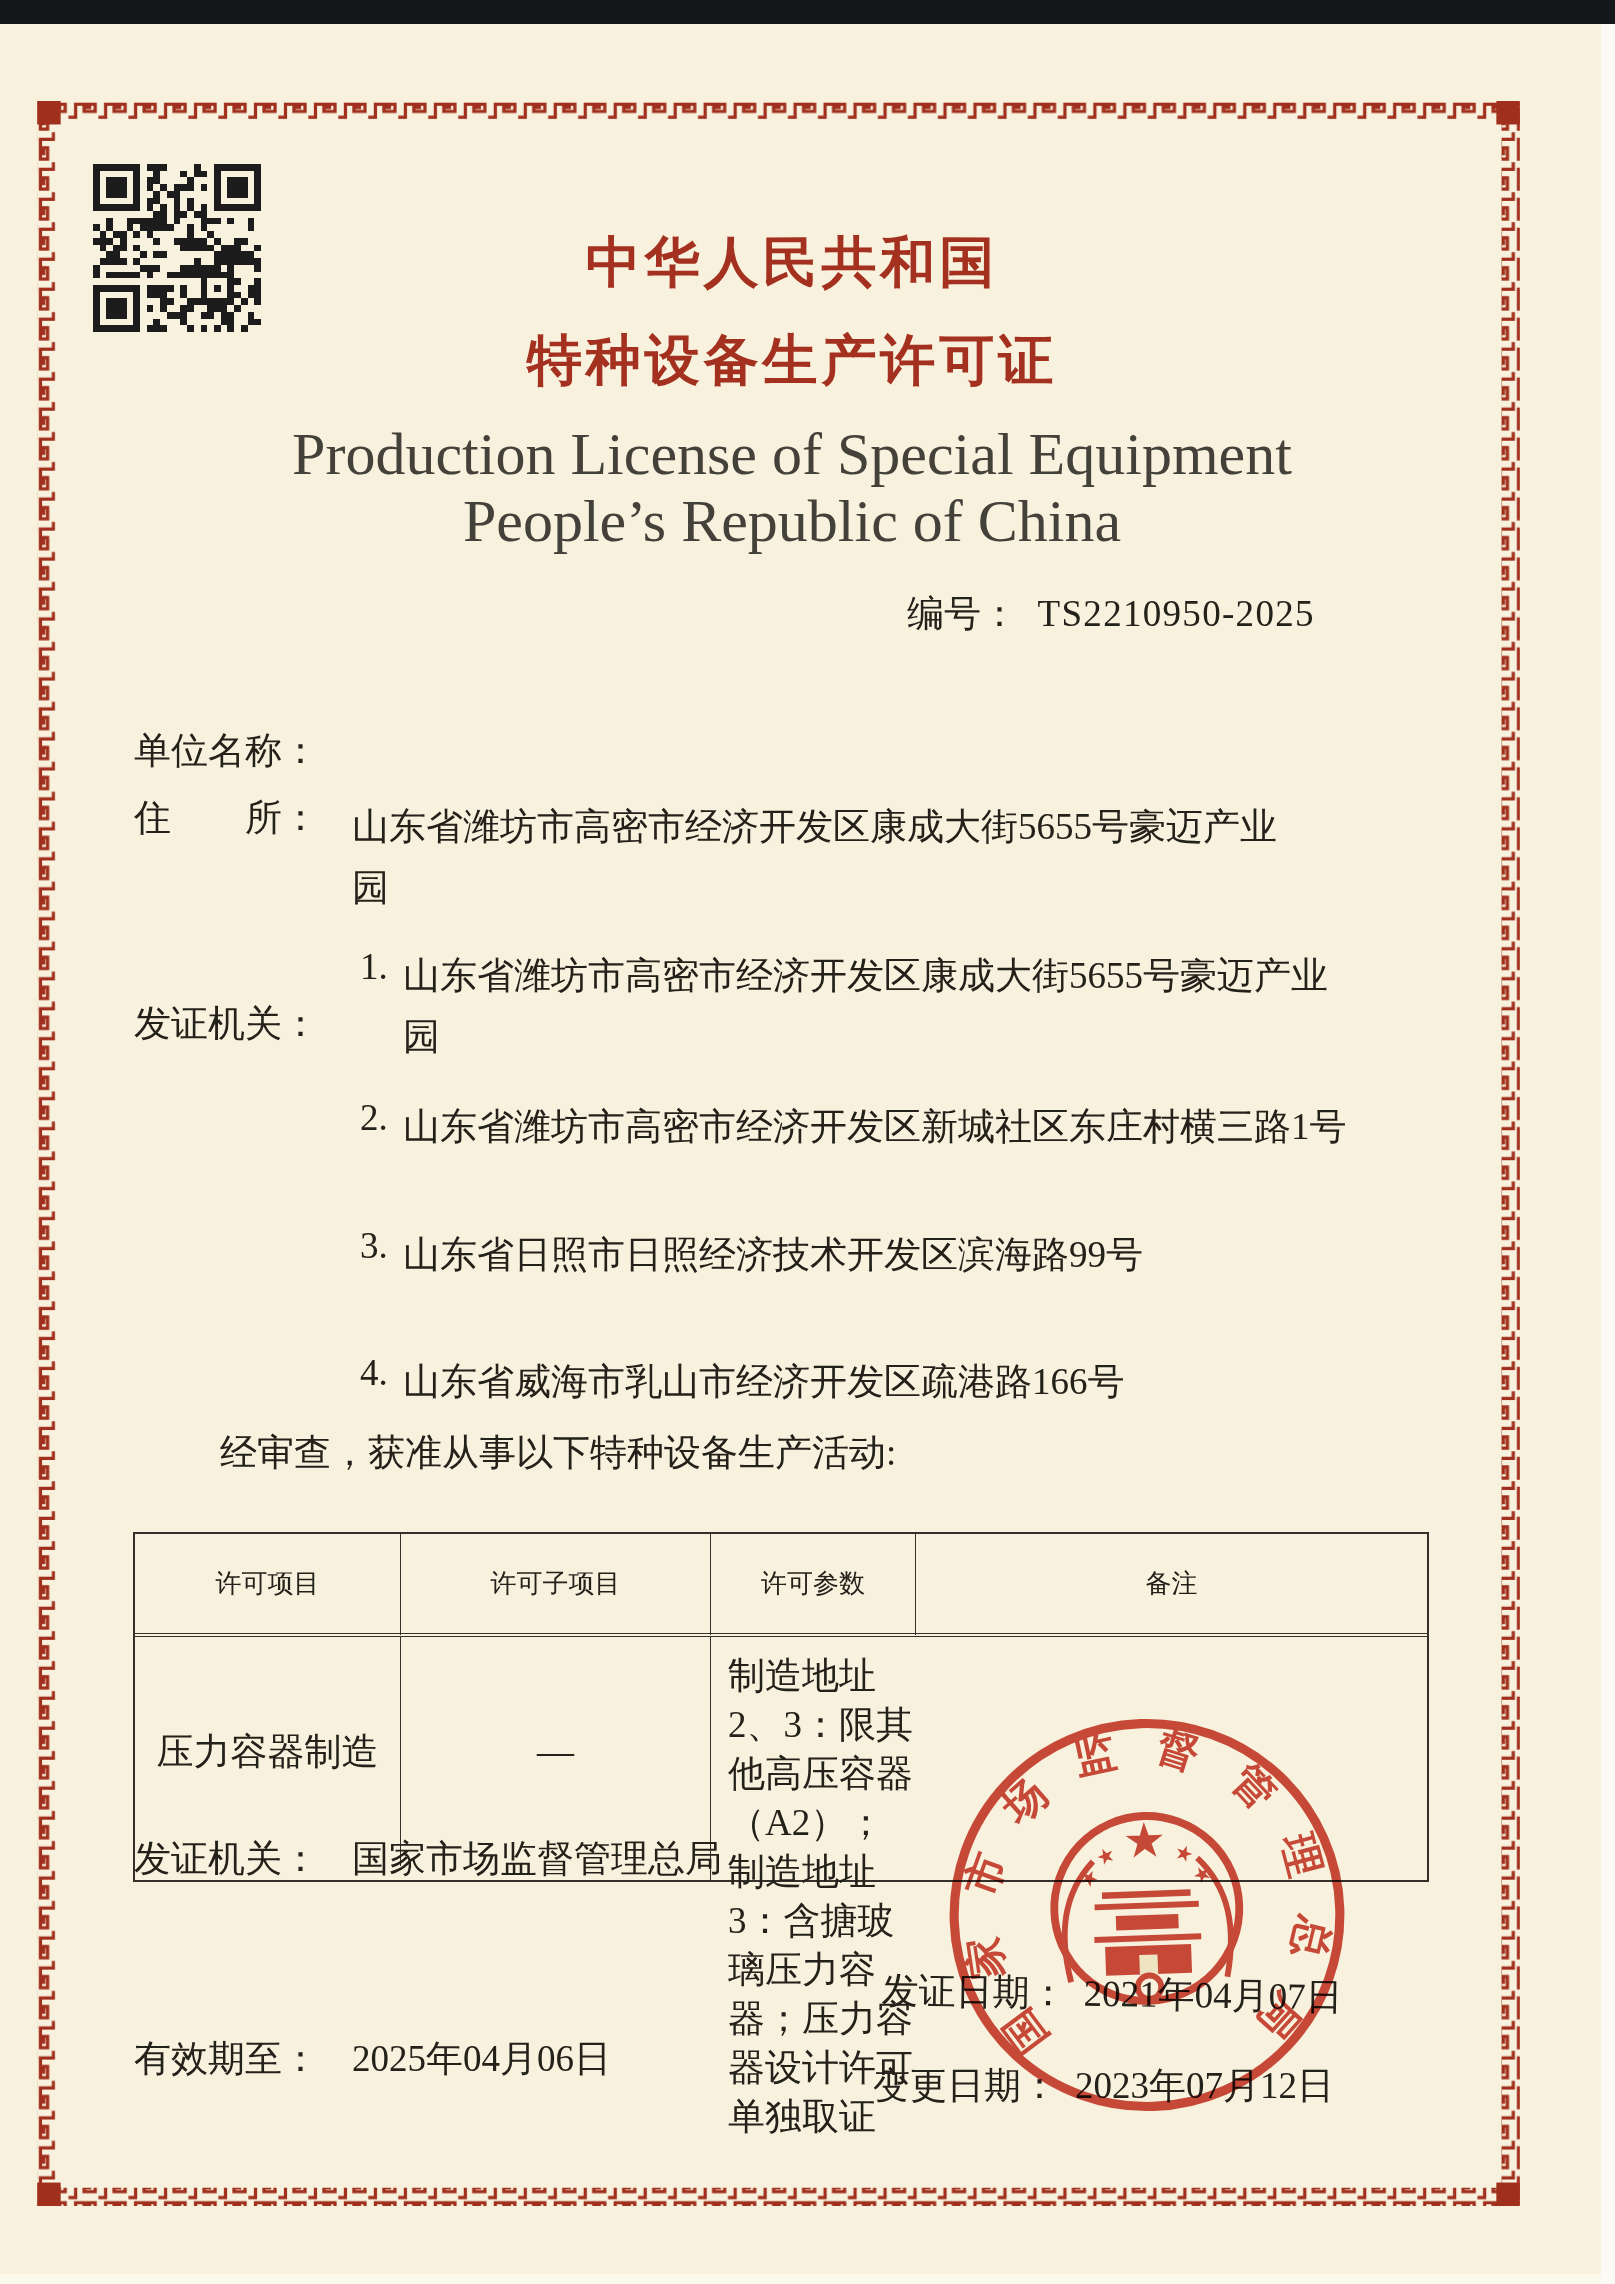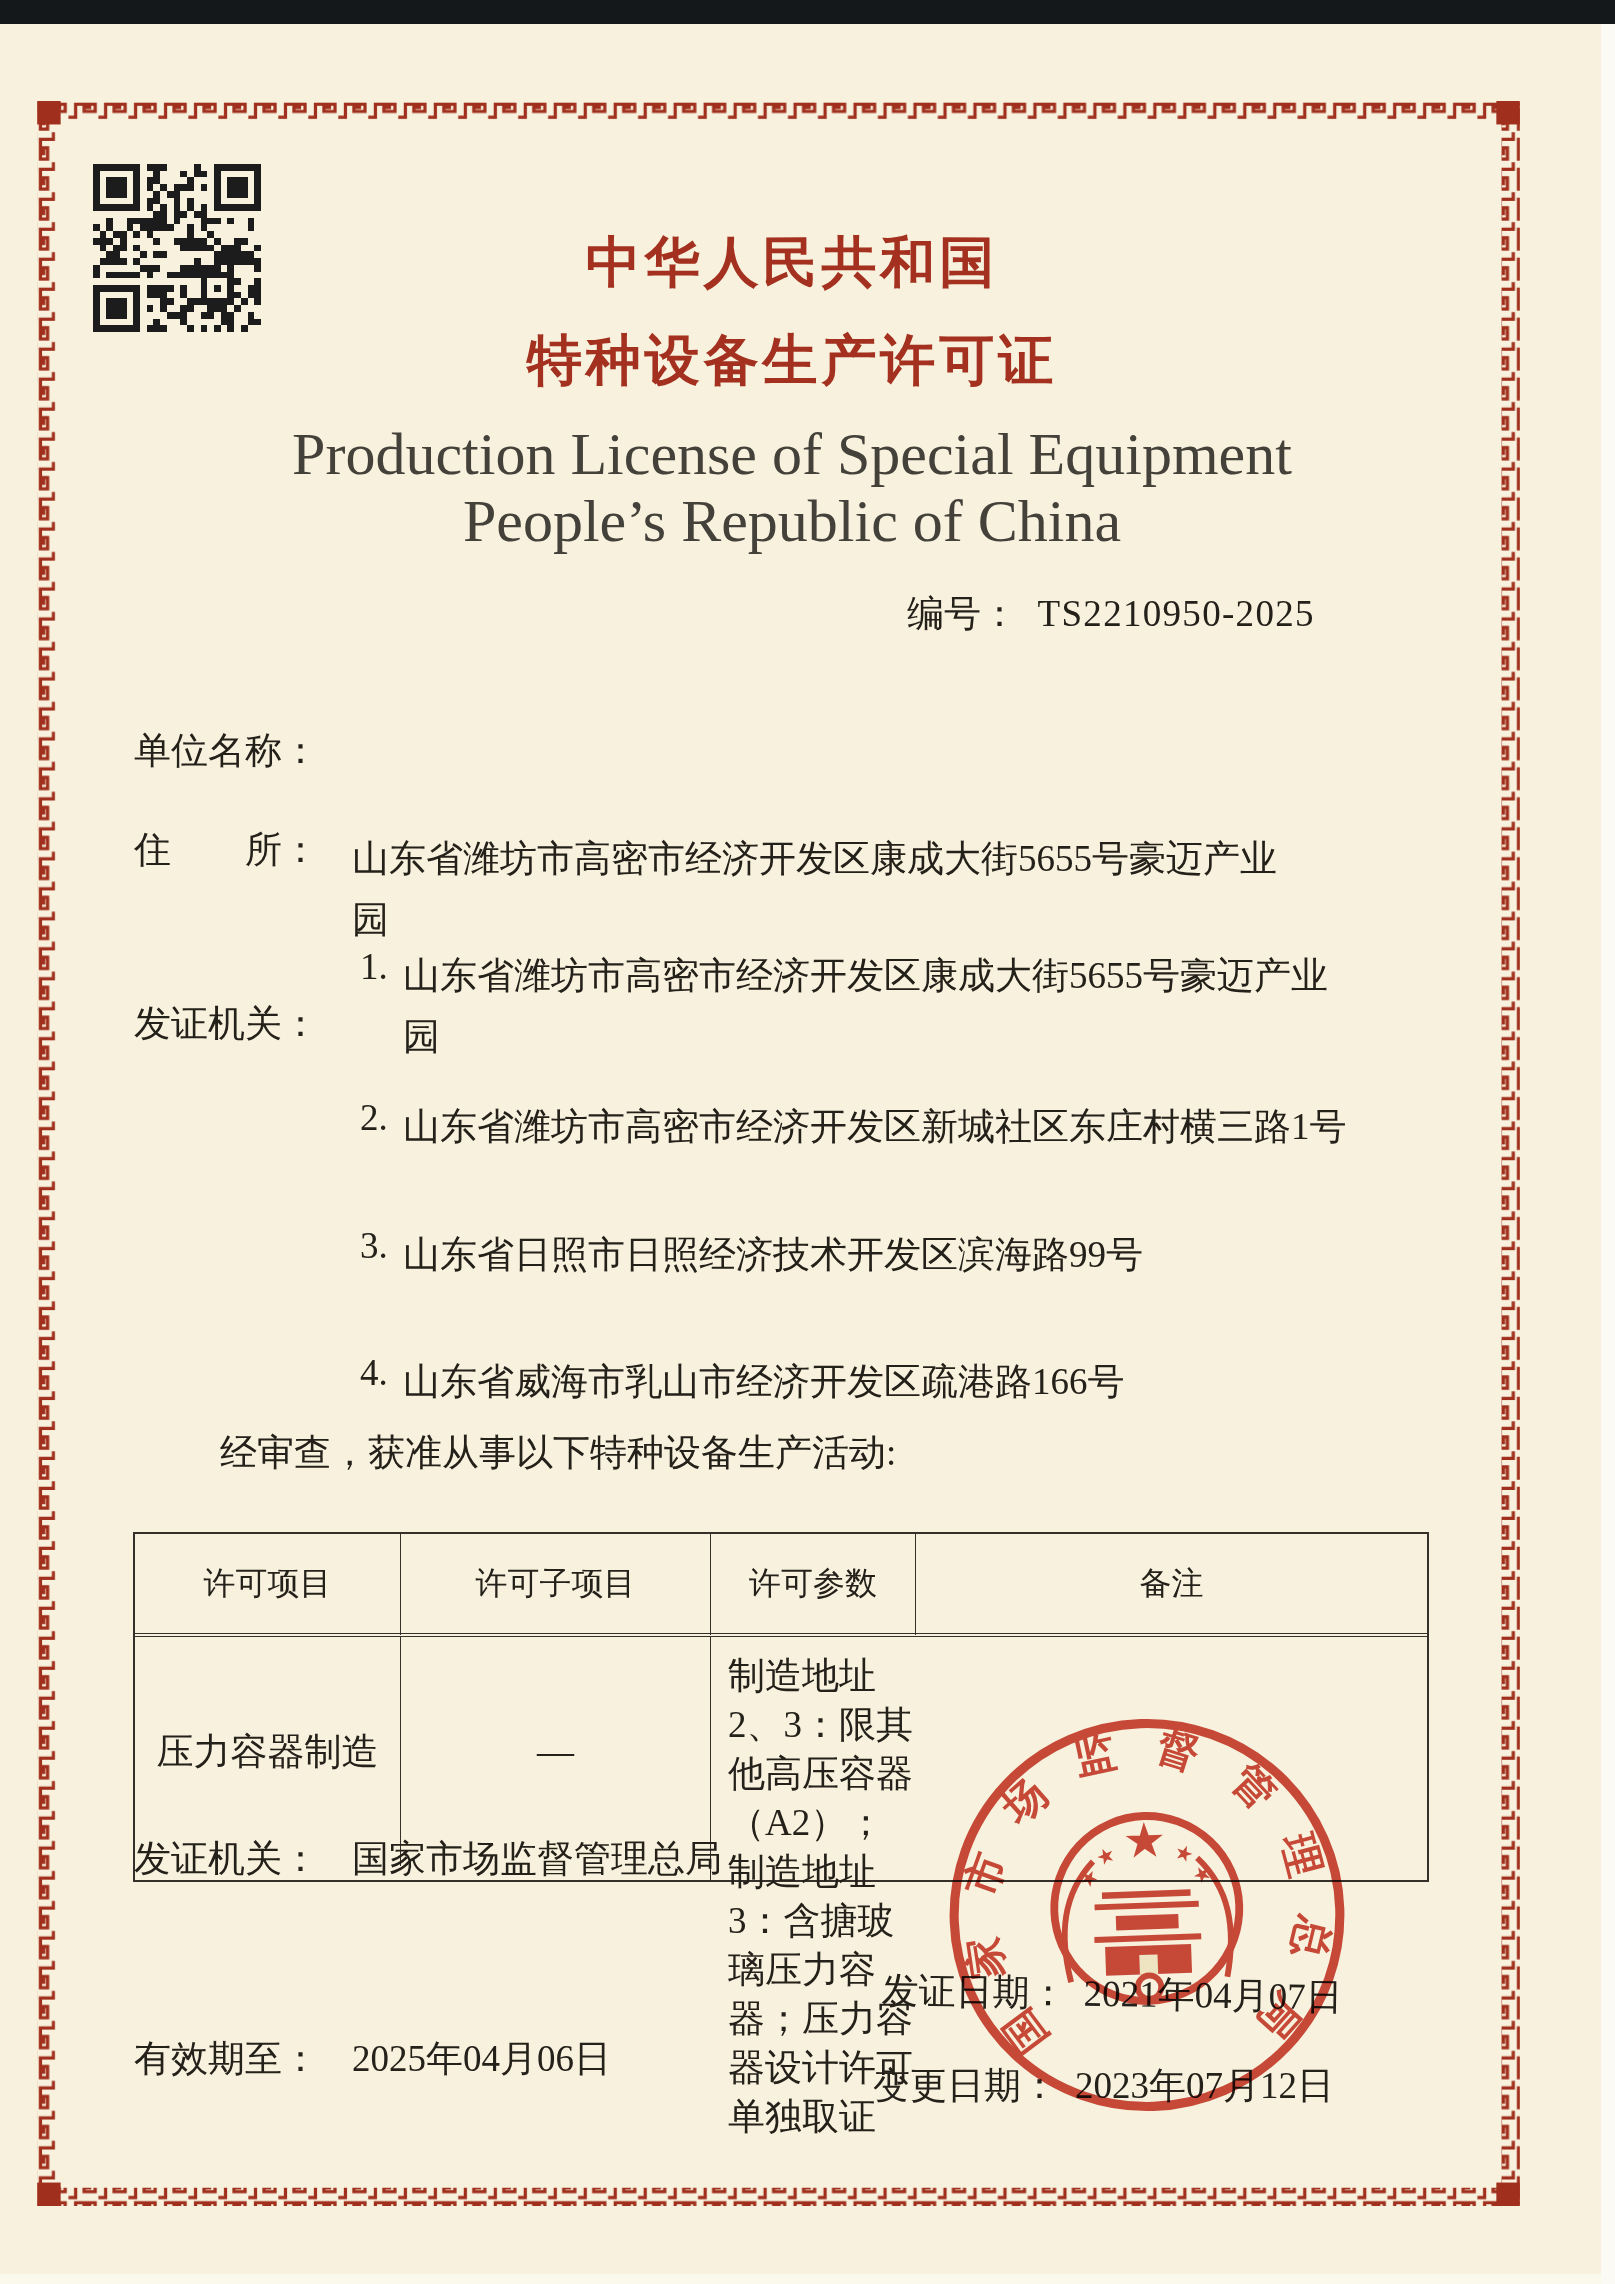--- a/index.html
+++ b/index.html
@@ -26,30 +26,30 @@
   .t-en{left:215px;width:1154px;text-align:center;color:#44413a;font-size:60px;line-height:1;white-space:nowrap}
   
   .row{position:absolute;display:flex;align-items:flex-start;font-size:37px;line-height:1.18;white-space:nowrap}
   .lbl{flex:0 0 auto}
   .w-lbl{width:218px}
   .val{flex:0 0 auto}
   .wrapval{white-space:normal;width:952px;line-height:61px}
   .license-row{left:907px;top:592px;font-size:37px}
   .license-no{letter-spacing:1.3px;margin-left:19.6px}
   .company-row{left:134px;top:729px}
-  .address-row{left:134px;top:828px}
+  .address-row{left:134px;top:796px}
   .mfg-label{left:134px;top:999px;font-size:37px}
   .item{position:absolute;left:360px;display:flex;font-size:37px}
   .item .no{width:43px;flex:0 0 auto}
   .approval{left:220px;top:1428px;font-size:37px}
   
   .lictable{left:133px;top:1532px;width:1292px;border:2.6px solid #35302a;
     display:grid;grid-template-columns:265px 310px 205px auto;background:transparent}
   .cell{border-left:1.3px solid #35302a;display:flex;align-items:center;justify-content:center;
-    text-align:center;font-size:32px}
+    text-align:center;font-size:26px}
   .cell.first{border-left:none}
   .cell.head{height:99px;border-bottom:4.6px double #35302a}
   .cell.body{height:229px;font-size:37px}
   .cell .two{white-space:normal;width:274px;line-height:47px}
   .cell.remark{justify-content:flex-start;text-align:left;align-items:flex-start;
     padding:14.3px 0 0 17px}
   .cell.remark .rtext{white-space:normal;width:474px;line-height:49px;font-size:37px}
   .dash{font-size:39px}
   
   .authority-row{left:134px;top:1837px}

